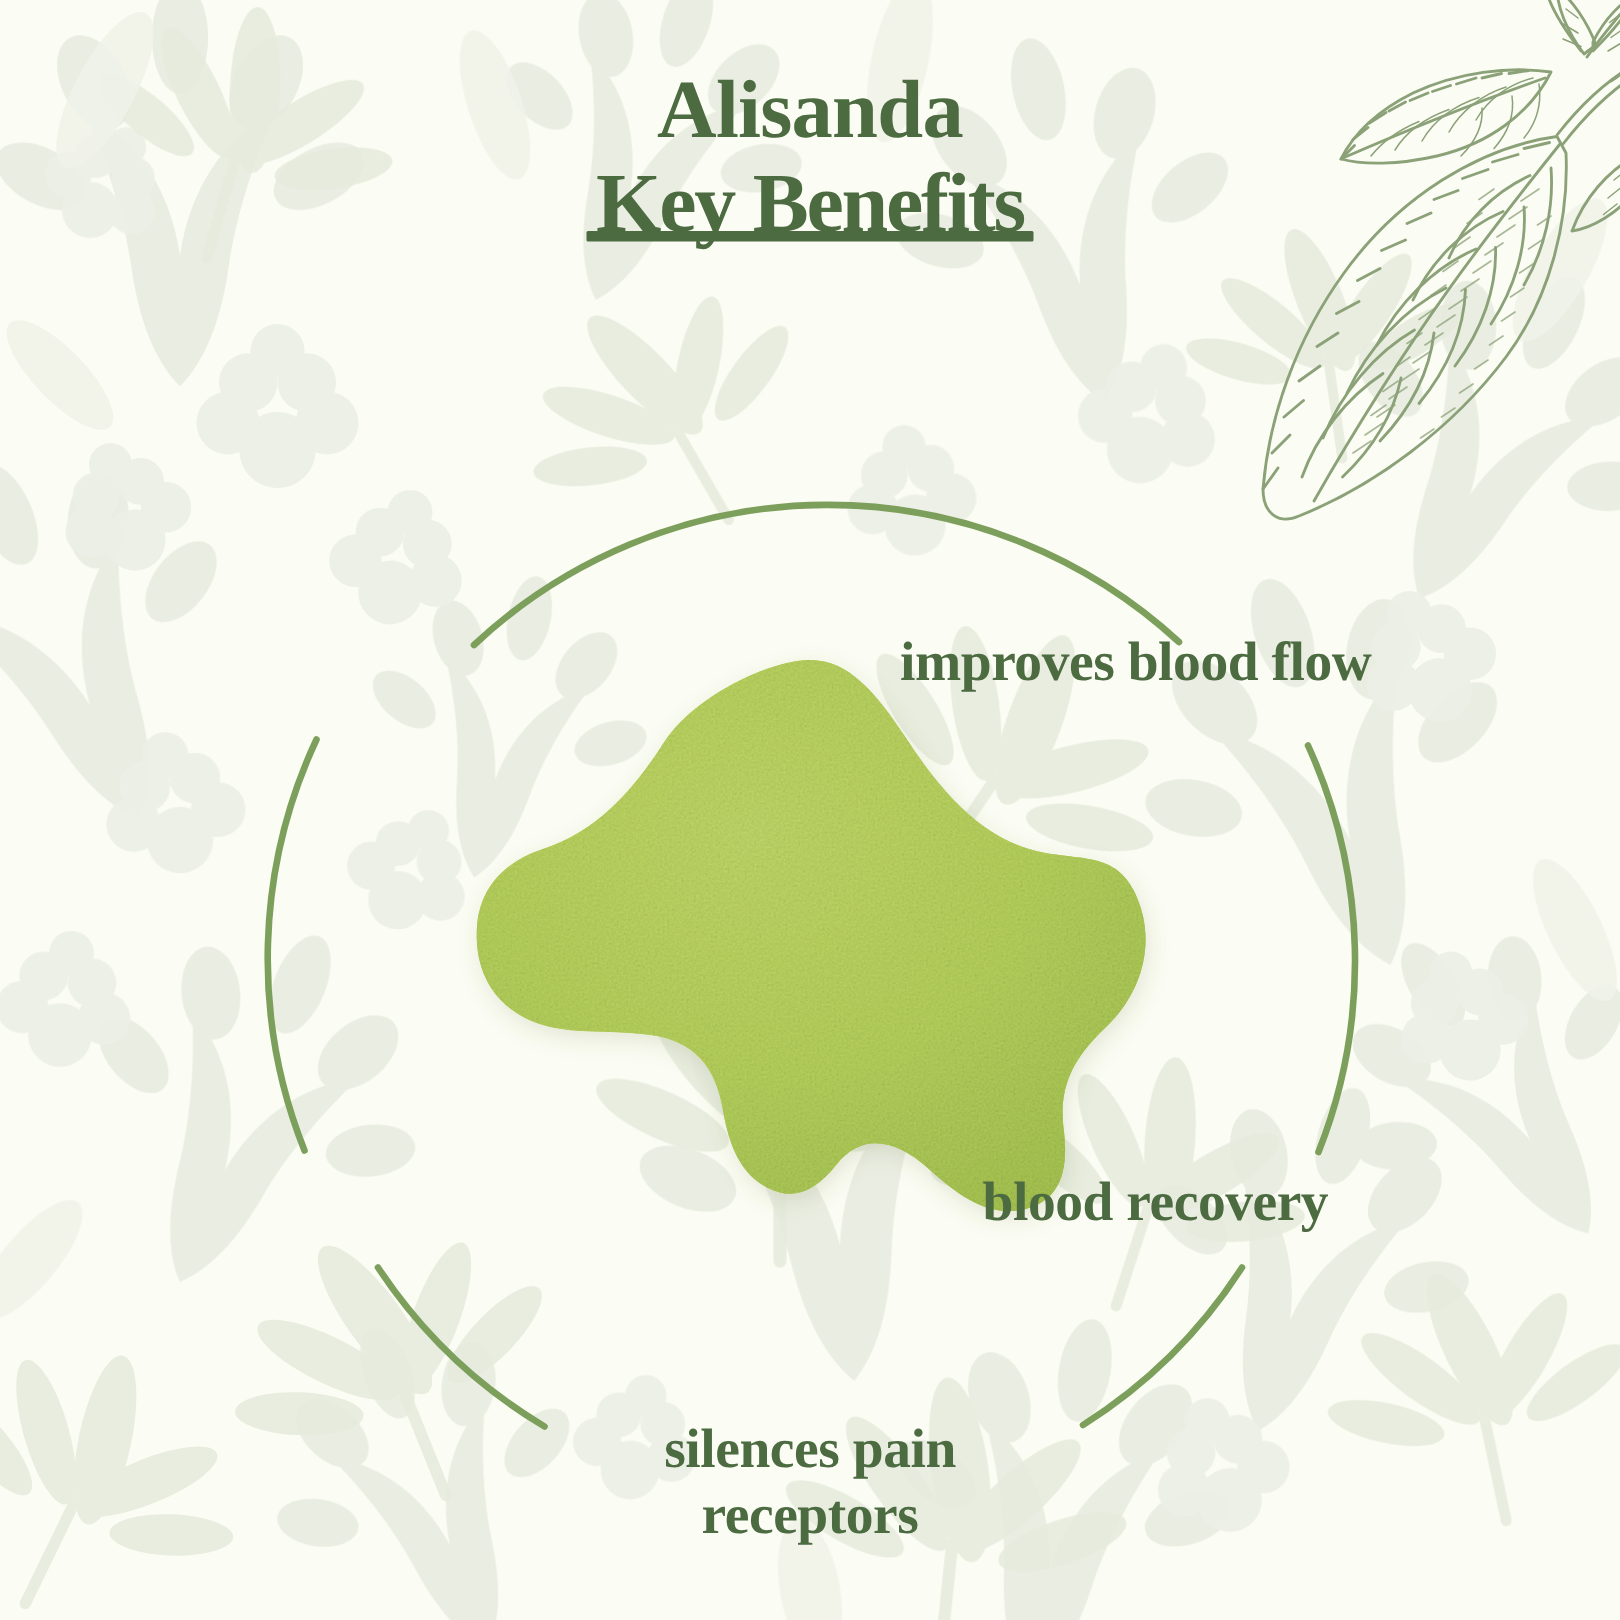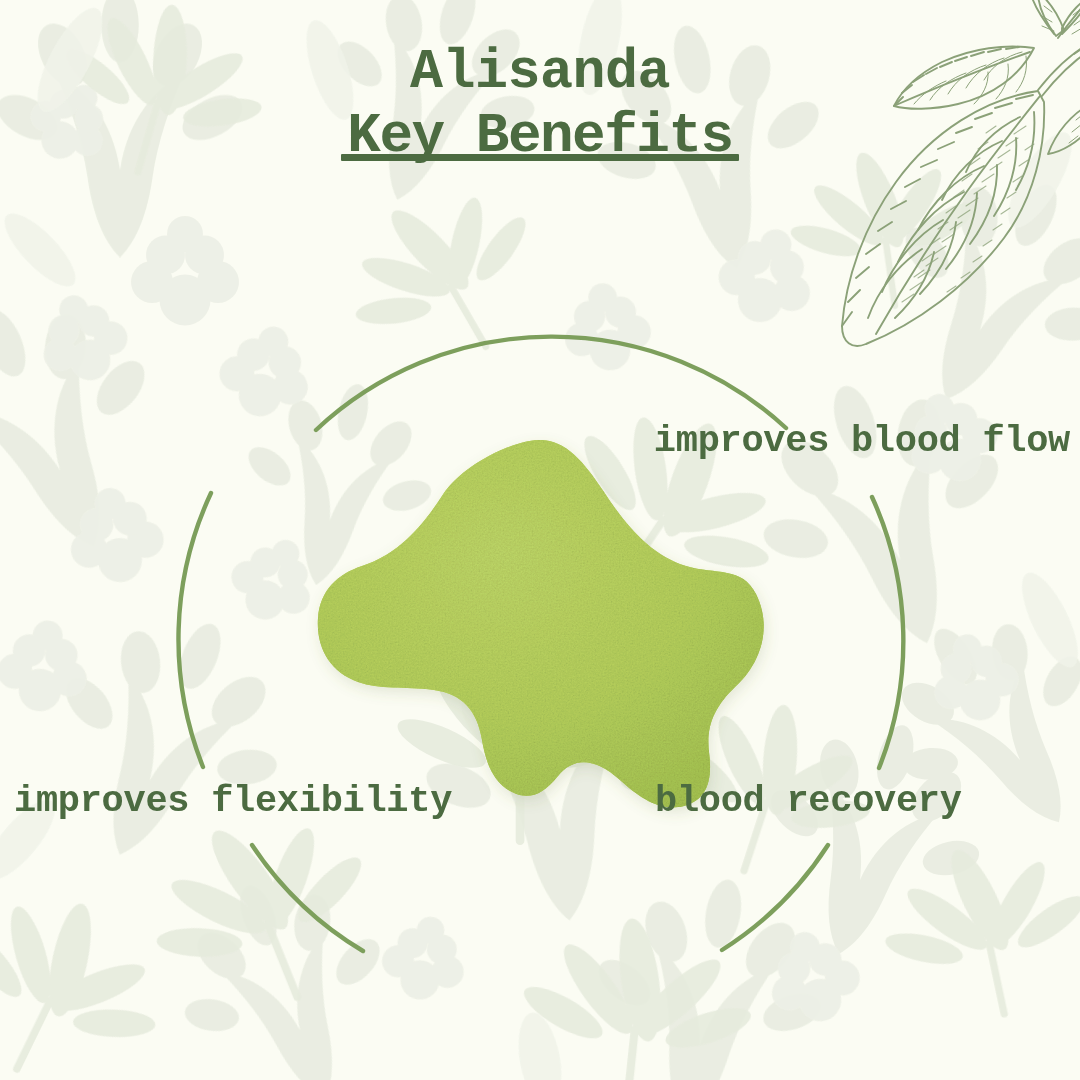--- a/index.html
+++ b/index.html
@@ -6,21 +6,21 @@
     margin: 0;
     padding: 0;
     background: #ffffff;
   }
   #canvas {
     position: relative;
     width: 1080px;
     height: 1080px;
     overflow: hidden;
     background: #fbfcf3;
-    font-family: Liberation Mono, monospace;
+    font-family: Liberation Serif, serif;
     -webkit-font-smoothing: antialiased;
   }
 
   
   .bg-pattern {
     position: absolute;
     inset: 0;
     z-index: 0;
     pointer-events: none;
   }
@@ -108,21 +108,21 @@
     position: absolute;
     z-index: 6;
     color: #4c6b41;
     font-weight: 700;
     font-size: 37px;
     line-height: 1.18;
     letter-spacing: -0.3px;
     white-space: pre-line;
   }
   .b-smoothes     { left: 58px;  top: 388px; width: 360px; text-align: center; }
-  .b-blood        { left: 600px; top: 420px; width: 470px; text-align: right; }
+  .b-blood        { left: 600px; top: 420px; width: 470px; text-align: left; }
   .b-flexibility  { left: 14px;  top: 780px; width: 450px; text-align: left; }
   .b-recovery     { left: 655px; top: 780px; width: 400px; text-align: left; }
   .b-pain         { left: 340px; top: 945px; width: 400px; text-align: center; }
 </style>
 </head>
 <body>
 
 <div id="canvas">
 
   <div class="bg-pattern">
@@ -365,16 +365,17 @@
       </g>
 
       <g clip-path="url(#patchClip)">
         <rect x="300" y="420" width="480" height="400" fill="url(#patchGrad)" filter="url(#felt)" opacity="0.95"></rect>
         <rect x="300" y="420" width="480" height="400" fill="#ffffff" opacity="0.05"></rect>
       </g>
     </svg>
   </div>
 
   <div class="benefit b-blood">improves blood flow</div>
-  <div class="benefit b-flexibility">improves flexibility</div>
   <div class="benefit b-recovery">blood recovery</div>
+  <div class="benefit b-pain">silences pain
+receptors</div>
 
 </div>
 
 </body></html>

